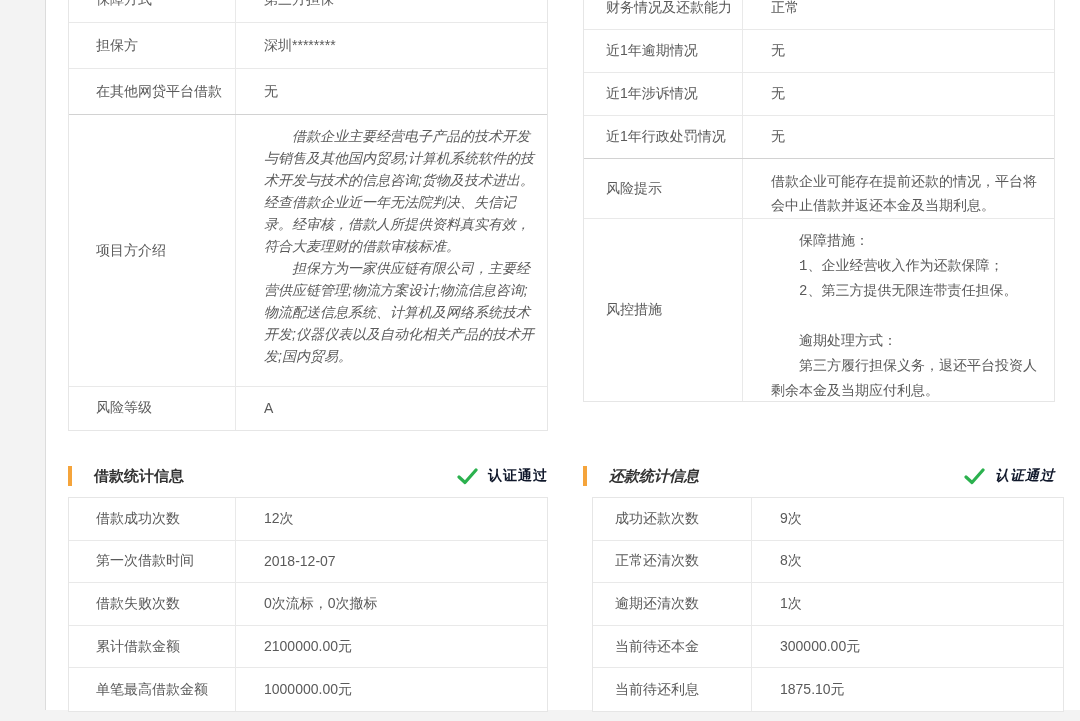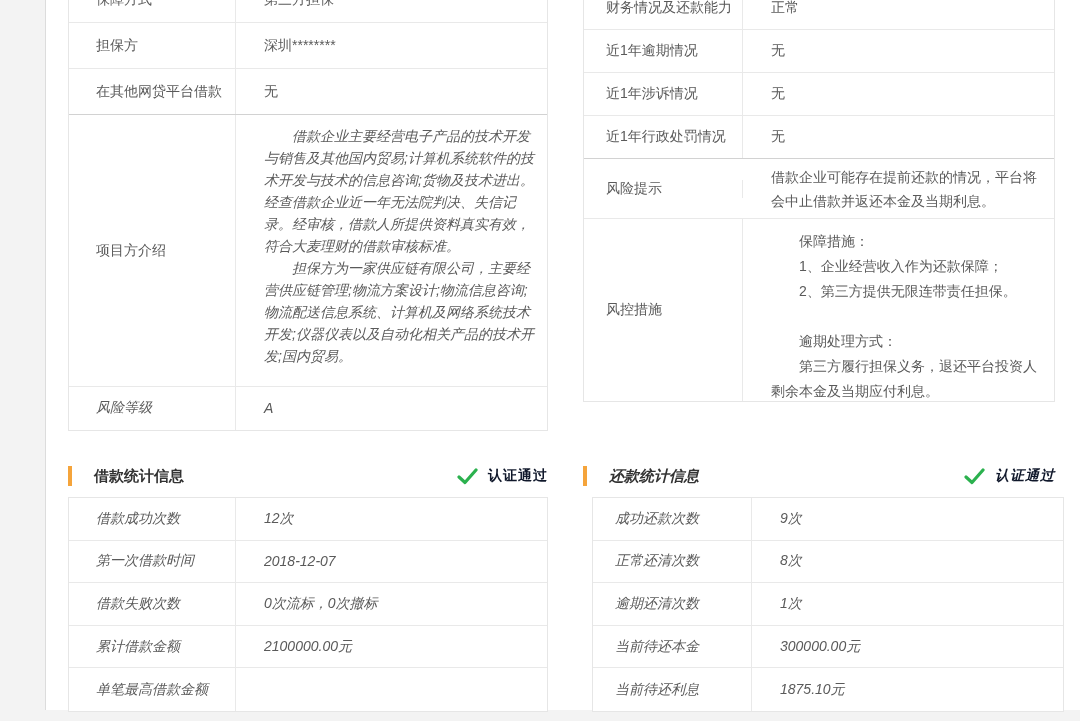--- a/index.html
+++ b/index.html
@@ -56,40 +56,40 @@
   .tl .cell.label{width:167px;padding-left:27px;}
   .tr .cell.label{width:159px;padding-left:22px;}
   .bl .cell.label{width:167px;padding-left:27px;}
   .br .cell.label{width:159px;padding-left:22px;}
 
   .tbl-top-left{left:68px;top:-24px;width:480px;}
   .tbl-top-right{left:583px;top:-14px;width:472px;}
   .tbl-bot-left{left:68px;top:497px;width:480px;}
   .tbl-bot-right{left:592px;top:497px;width:472px;}
 
-  .h46{height:46px;} .h43{height:43px;} .h42{height:42.6px;font-style:italic;}
-  .h272{height:272px;} .h60{height:60px;align-items:center;} .h182{height:182px;}
+  .h46{height:46px;} .h43{height:43px;} .h42{height:42.6px;}
+  .h272{height:272px;} .h60{height:60px;} .h182{height:182px;}
 
   .intro p{
     margin:0;
     text-indent:2em;
     line-height:22px;
     font-style:italic;
   }
   .risk-tip p{
     margin:0;
     line-height:24px;
   }
   .risk-ctrl p{
     margin:0;
     text-indent:2em;
     line-height:25px;
   }
   .risk-ctrl p.spacer{height:25px;}
-  .risk-ctrl{padding-top:14px;}
+  .risk-ctrl{padding-top:14px;font-family:Liberation Mono, monospace;}
   .intro{padding-top:14px;}
   .risk-tip{padding-top:9px;}
 
   
   .sec-header{
     position:absolute;height:26px;
     display:flex;align-items:center;justify-content:space-between;
   }
   .sec-header-left{left:68px;top:463px;width:480px;}
   .sec-header-right{left:583px;top:463px;width:472px;font-style:italic;}
@@ -201,20 +201,21 @@
     <div class="row h42">
       <div class="cell label">借款失败次数</div>
       <div class="cell value">0次流标，0次撤标</div>
     </div>
     <div class="row h42">
       <div class="cell label">累计借款金额</div>
       <div class="cell value">2100000.00元</div>
     </div>
     <div class="row h42">
       <div class="cell label">单笔最高借款金额</div>
+      <div class="cell value">1000000.00元</div>
     </div>
   </div>
 
   <div class="sec-header sec-header-right">
     <div class="sec-title">
       <span class="accent-bar"></span>
       <span>还款统计信息</span>
     </div>
     <div class="verified">
       <svg width="21" height="17" viewBox="0 0 21 17">

